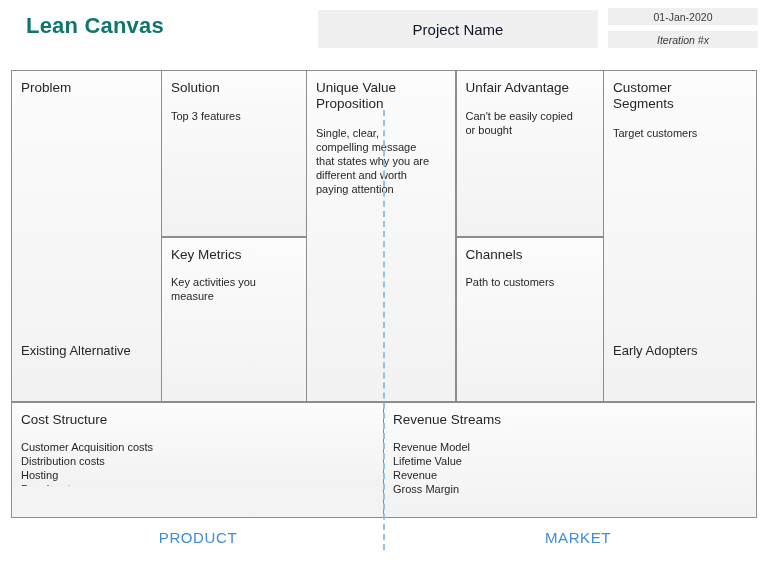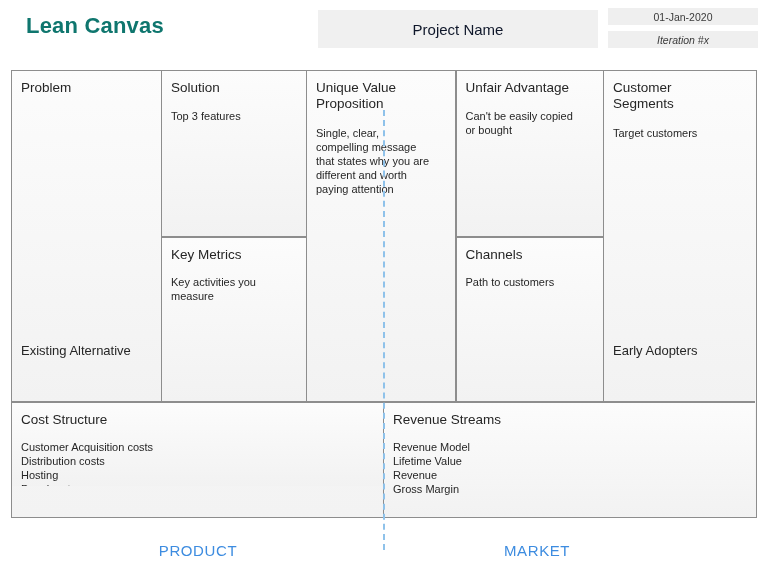--- a/index.html
+++ b/index.html
@@ -118,24 +118,23 @@
     border-left: 2px dashed #8fc2ea;
   }
 
   
   .footer-label {
     position: absolute;
     top: 529px;
     font-size: 15px;
     color: #3d8ce0;
     letter-spacing: 0.6px;
-    margin-top: 13px;
   }
   #product-label { left: 152px; width: 92px; text-align: center; }
-  #market-label  { left: 504px; width: 92px; }
+  #market-label  { left: 532px; width: 92px; text-align: center; }
 </style>
 </head>
 <body>
 
 <div id="header">
 
   <div id="canvas-title">Lean Canvas</div>
 
   <div id="project-name-box">
     <span class="pn-text">Project Name</span>

